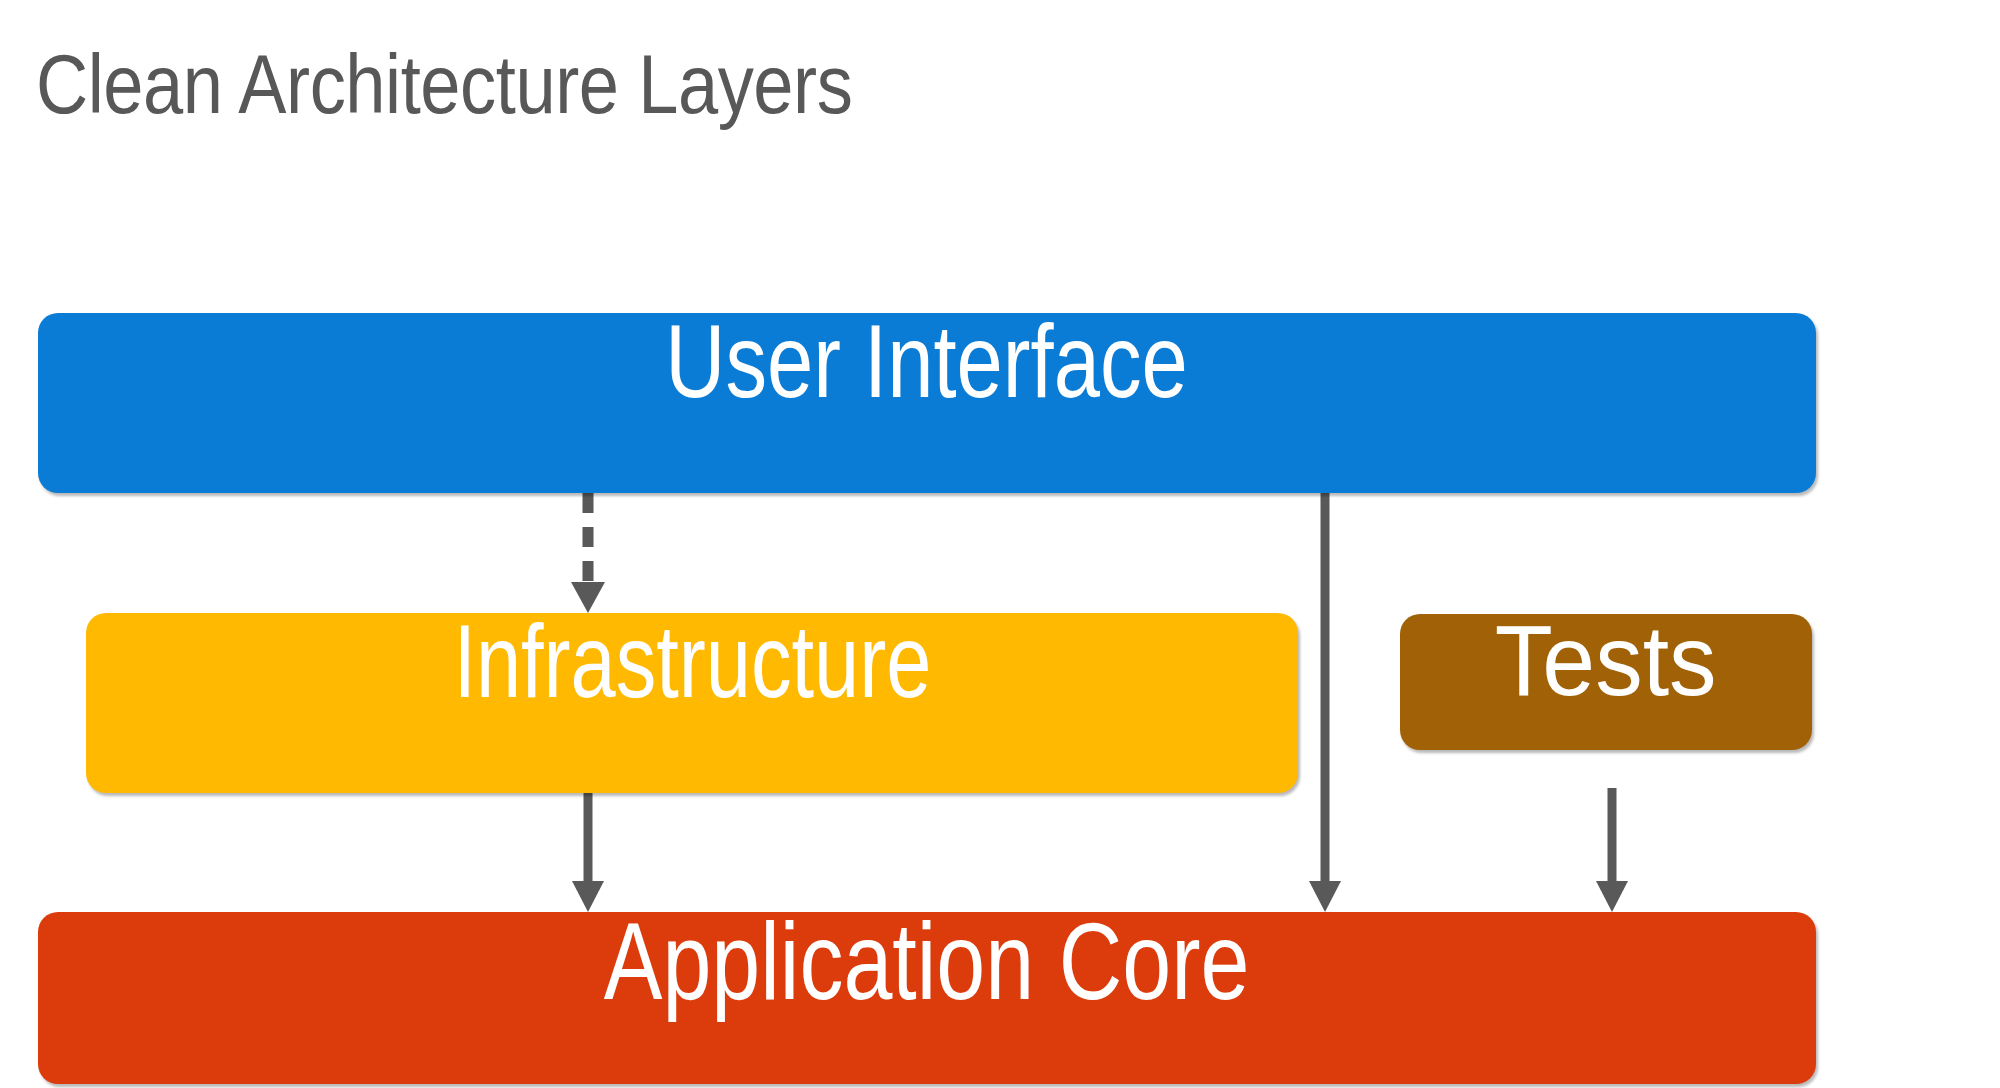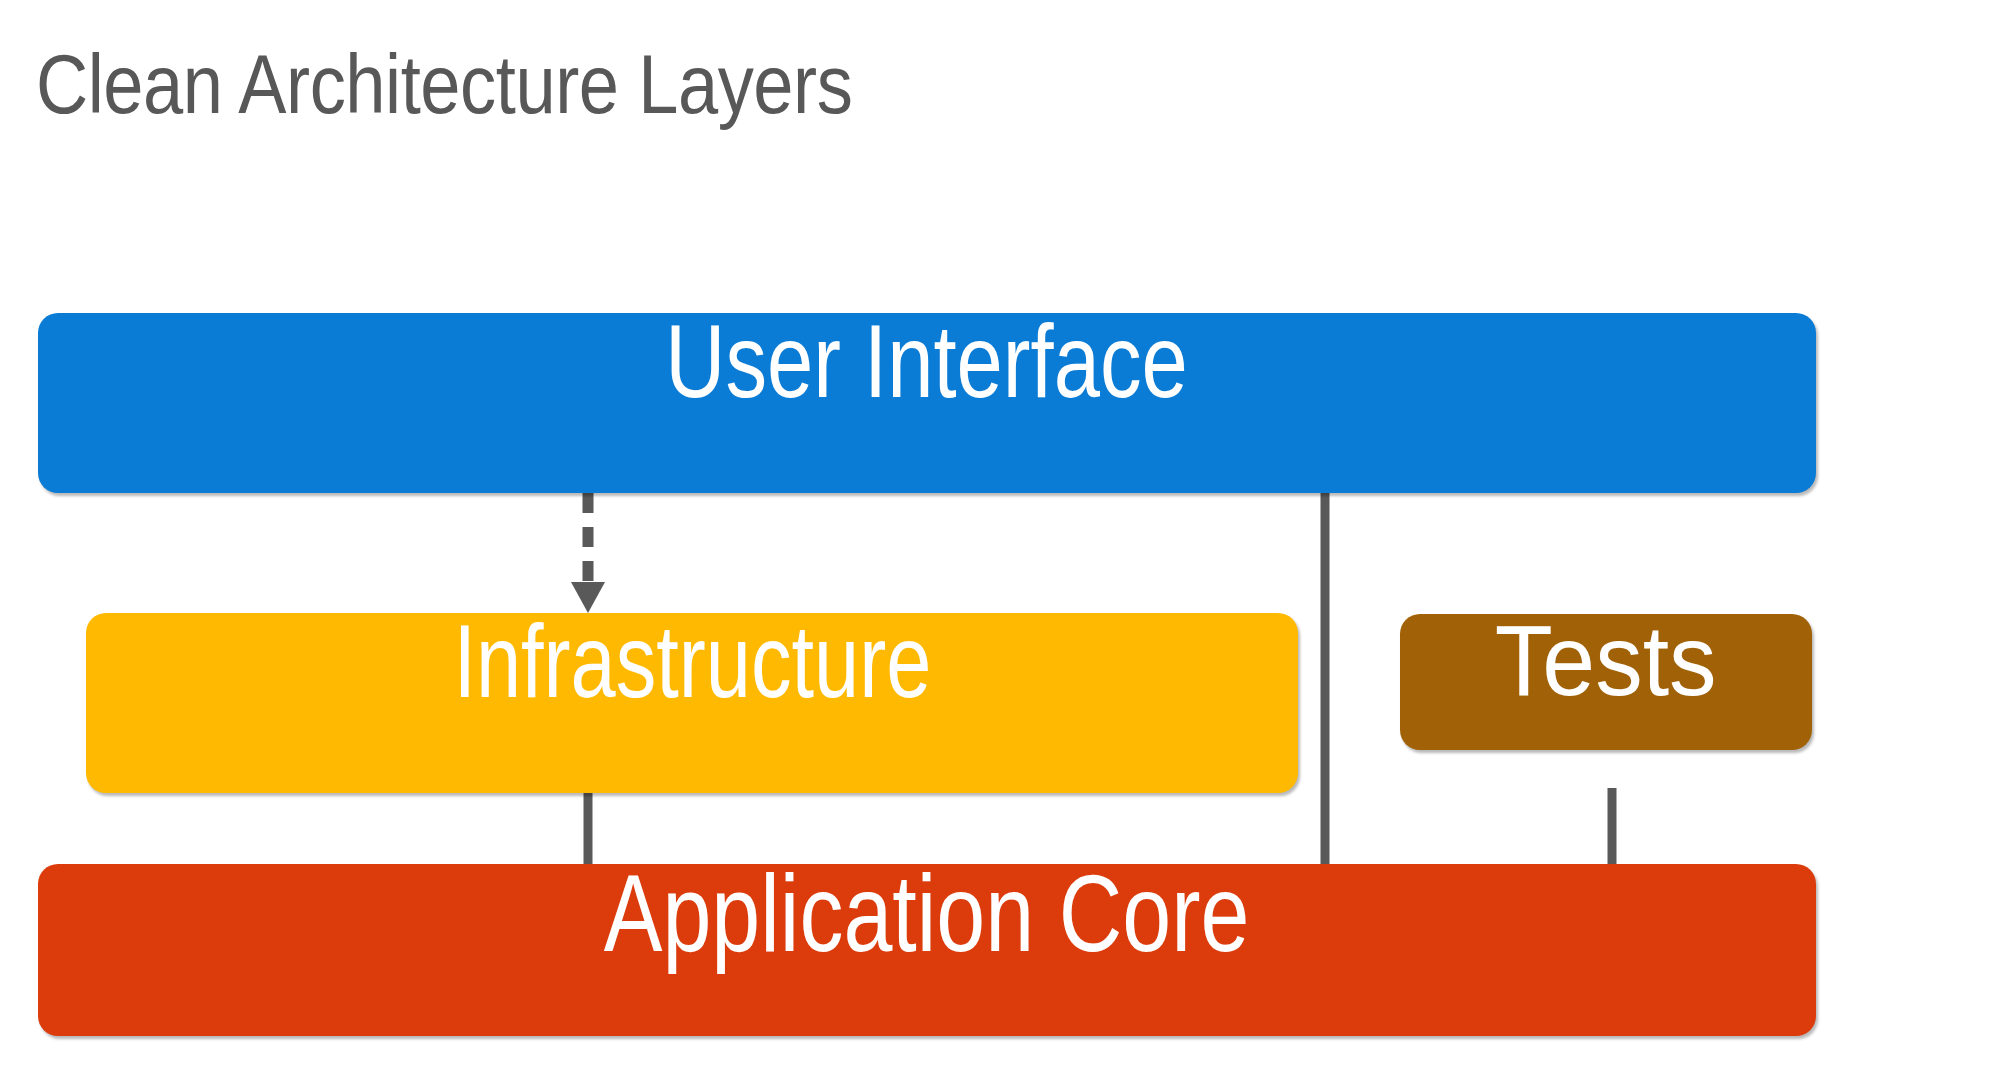--- a/index.html
+++ b/index.html
@@ -119,21 +119,21 @@
     background: #a16207;
   }
   #box-tests .layer-label {
     font-size: 100px;
     transform: scaleX(0.95);
     position: relative;
     top: -4px;
   }
 
   #box-application-core {
-    left: 38px; top: 864px;
+    left: 38px; top: 912px;
     width: 1778px; height: 172px;
     background: #DC3C0C;
     border-bottom-left-radius: 20px;
     border-bottom-right-radius: 20px;
   }
   #box-application-core .layer-label {
     font-size: 110px;
     transform: scaleX(0.80);
     position: relative;
     top: -6px;

